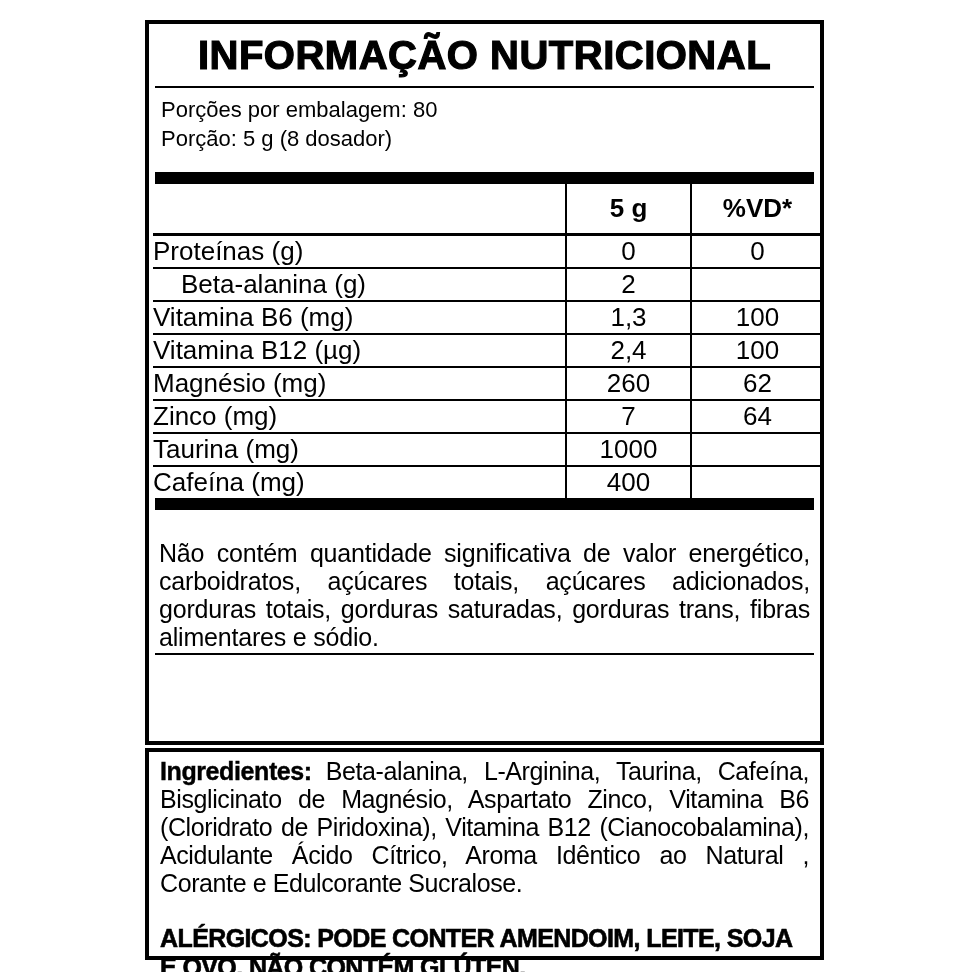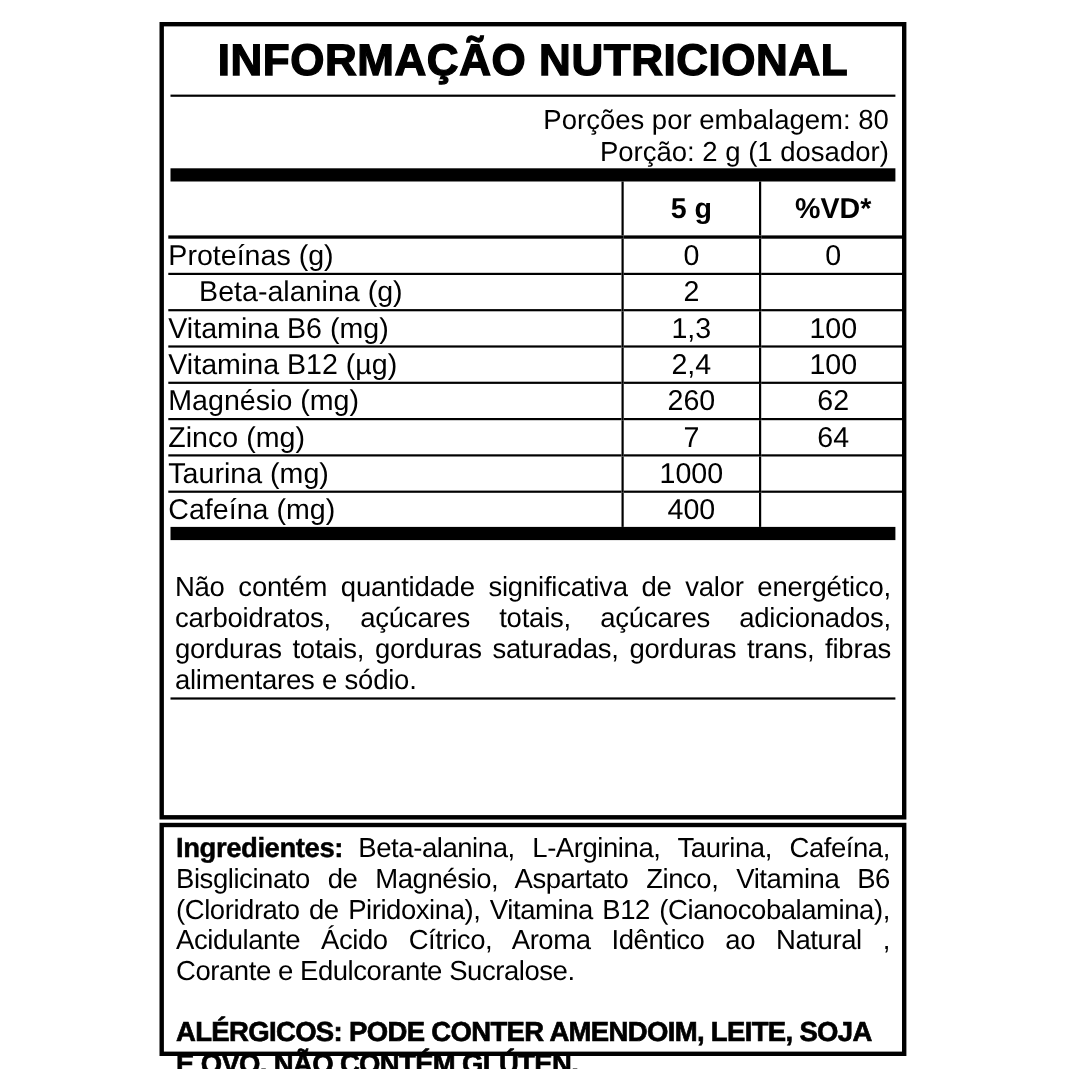--- a/index.html
+++ b/index.html
@@ -25,22 +25,22 @@
     display: flex; align-items: center; justify-content: center;
     font-size: 40px; font-weight: bold;
     -webkit-text-stroke: 1.2px #000;
     letter-spacing: 0.5px;
     white-space: nowrap;
   }
   .rule  { height: 2px; background: #000; margin: 0 6px; flex: none; }
   .bar   { height: 12px; background: #000; margin: 0 6px; flex: none; }
 
   .portions {
-    height: 65px; padding: 7px 12px 0 12px;
-    font-size: 25px; line-height: 29px; text-align: right;
+    height: 84px; padding: 7px 12px 0 12px;
+    font-size: 22px; line-height: 29px;
   }
 
   table.nutri {
     width: 670px; margin: 0 auto 0 4px;
     border-collapse: collapse; table-layout: fixed;
     font-size: 26px;
   }
   table.nutri col.c-name   { width: 413px; }
   table.nutri col.c-amount { width: 125px; }
   table.nutri col.c-vd     { width: 132px; }
@@ -86,21 +86,21 @@
 </style>
 </head>
 <body>
 
 <div class="panel main-box">
   <div class="title">INFORMAÇÃO NUTRICIONAL</div>
   <div class="rule"></div>
 
   <div class="portions">
     <div>Porções por embalagem: 80</div>
-    <div>Porção: 2 g (1 dosador)</div>
+    <div>Porção: 5 g (8 dosador)</div>
   </div>
 
   <div class="bar"></div>
 
   <table class="nutri">
     <colgroup>
         <col class="c-name">
         <col class="c-amount">
         <col class="c-vd">
       </colgroup>

